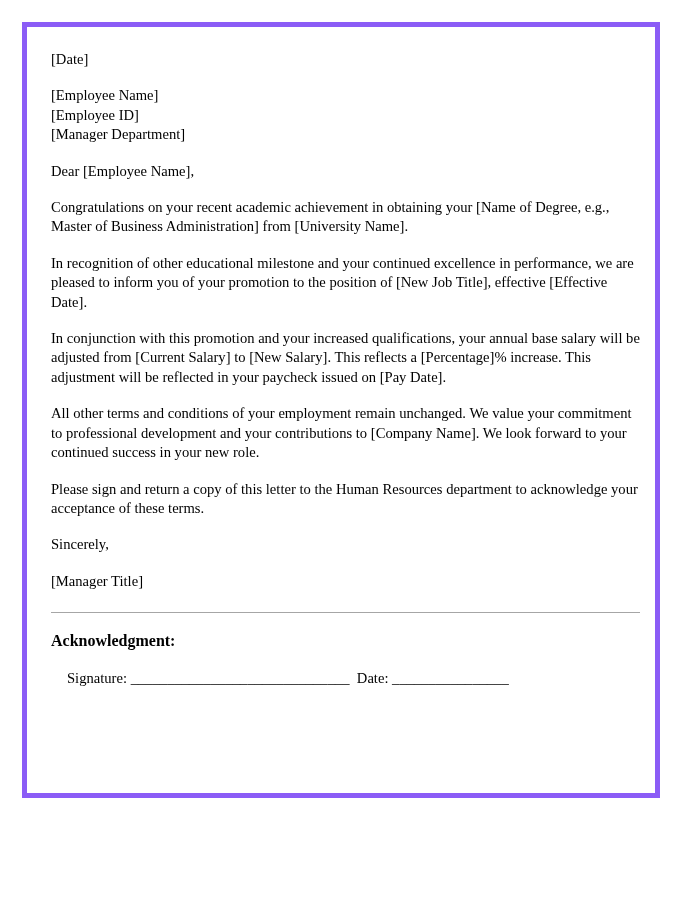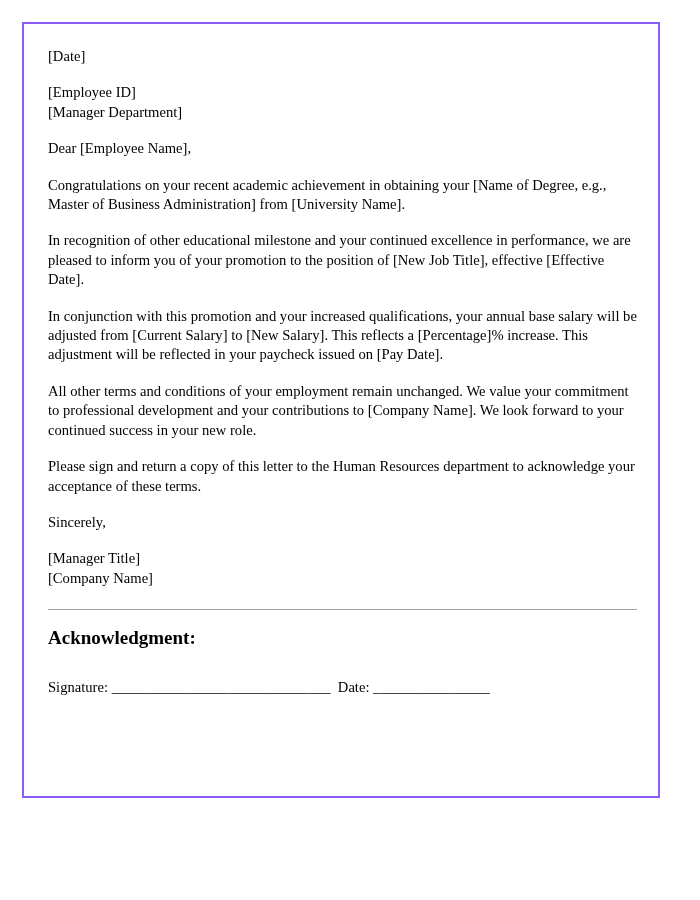--- a/index.html
+++ b/index.html
@@ -14,21 +14,21 @@
     color: #000000;
     overflow: hidden;
   }
 
   .page-frame {
     position: absolute;
     left: 22px;
     top: 22px;
     width: 638px;
     height: 776px;
-    border: 2px solid #8b5cf6;
+    border: 5px solid #8b5cf6;
     box-sizing: border-box;
     background: #ffffff;
   }
 
   .letter-body {
     position: absolute;
     left: 24px;
     top: 23px;
     width: 589px;
   }
@@ -53,48 +53,49 @@
 
   .divider {
     border: 0;
     border-top: 1px solid #a6a6a6;
     margin: 21px 0 18px 0;
     width: 100%;
     height: 0;
   }
 
   .ack-heading {
-    font-size: 19px;
+    font-size: 16px;
     line-height: 19.4px;
     font-weight: bold;
-    margin: 0 0 30px 0;
+    margin: 0 0 18px 0;
     color: #000000;
   }
 
   .sig-row {
     font-size: 14.6px;
     line-height: 19.4px;
-    margin: 0;
+    margin: 16px;
     white-space: pre;
     color: #000000;
   }
 
   .rule-fill {
     text-decoration: none;
   }
 </style>
 </head>
 <body>
 
 <div class="page-frame">
   <div class="letter-body">
 
     <p class="para">[Date]</p>
 
     <div class="block">
+      <div class="line">[Employee Name]</div>
       <div class="line">[Employee ID]</div>
       <div class="line">[Manager Department]</div>
     </div>
 
 
     <p class="para">Dear [Employee Name],</p>
 
     <p class="para">Congratulations on your recent academic achievement in obtaining your [Name of Degree, e.g., Master of Business Administration] from [University Name].</p>
 
     <p class="para">In recognition of other educational milestone and your continued excellence in performance, we are pleased to inform you of your promotion to the position of [New Job Title], effective [Effective Date].</p>
@@ -102,21 +103,20 @@
     <p class="para">In conjunction with this promotion and your increased qualifications, your annual base salary will be adjusted from [Current Salary] to [New Salary]. This reflects a [Percentage]% increase. This adjustment will be reflected in your paycheck issued on [Pay Date].</p>
 
     <p class="para">All other terms and conditions of your employment remain unchanged. We value your commitment to professional development and your contributions to [Company Name]. We look forward to your continued success in your new role.</p>
 
     <p class="para">Please sign and return a copy of this letter to the Human Resources department to acknowledge your acceptance of these terms.</p>
 
     <p class="para">Sincerely,</p>
 
     <div class="block">
       <div class="line">[Manager Title]</div>
-      <div class="line">[Company Name]</div>
     </div>
 
     <hr class="divider">
 
     <p class="ack-heading">Acknowledgment:</p>
 
 
     <p class="sig-row"><span>Signature: </span><span class="rule-fill">______________________________</span><span>  Date: </span><span class="rule-fill">________________</span></p>
 
   </div>

